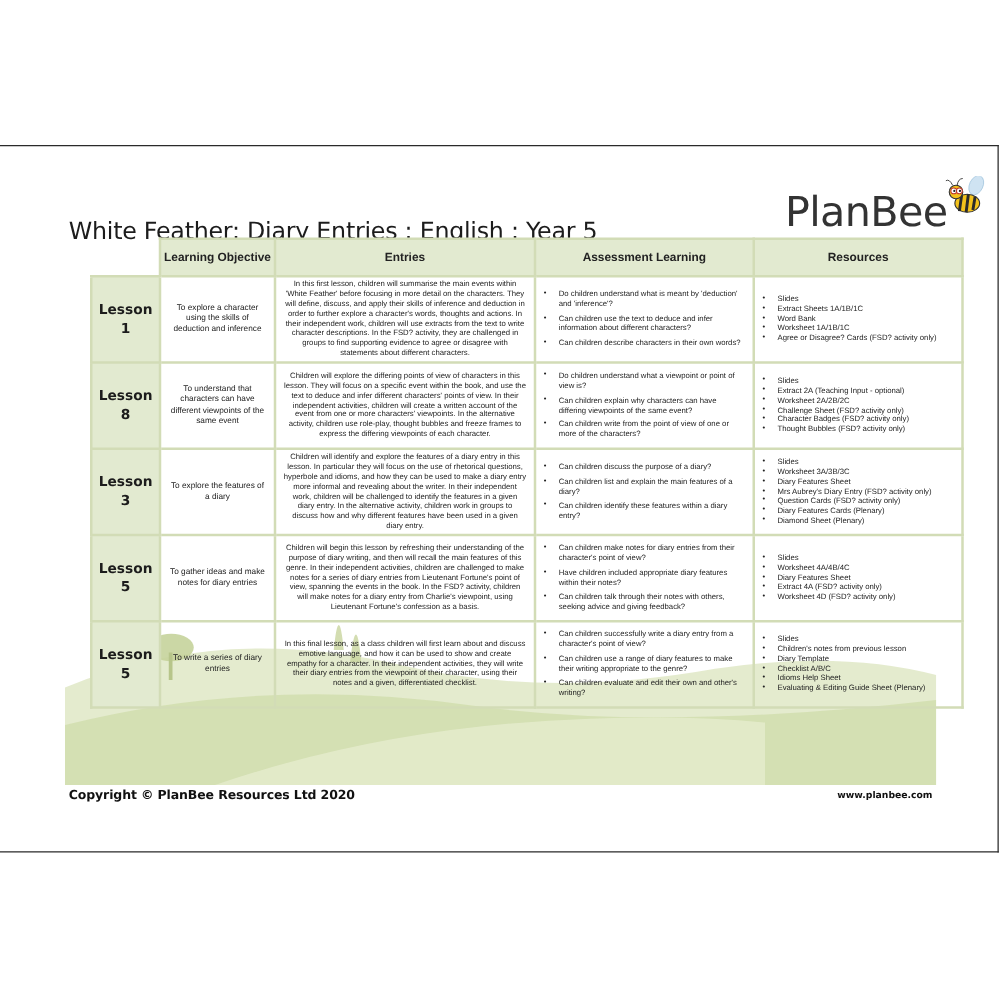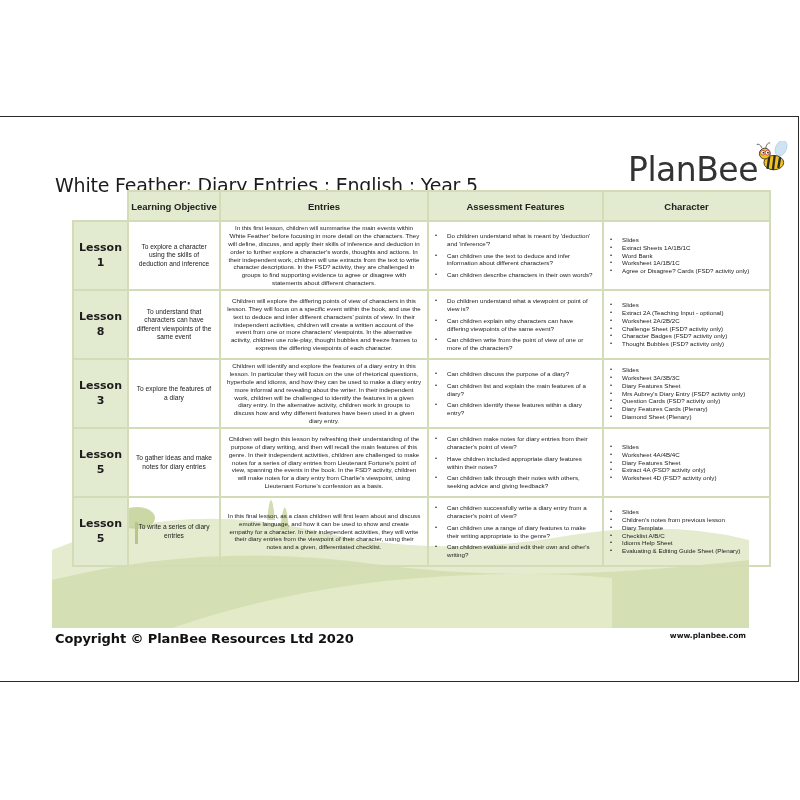--- a/index.html
+++ b/index.html
@@ -19,21 +19,21 @@
     td.obj { text-align: center; padding: 0 6px; font-size: 6.6px; }
     td.ov { text-align: center; padding: 0 6px; }
     td.aq { padding: 0 6px 0 4px; }
     td.res { padding: 0 6px 0 4px; }
     tr.body-row { height: 69px; }
     ul { margin: 0; padding-left: 14px; }
     ul.aq-list li { margin-bottom: 4px; }
     ul.aq-list li:last-child { margin-bottom: 0; }
     li { list-style: none; position: relative; }
     li::before { content: "\2022"; position: absolute; left: -12px; font-size: 6px; }
-    .footer-left { position: absolute; left: 55px; top: 631px; font-size: 13px; font-weight: bold; color: #111; font-family: "DejaVu Sans", sans-serif; letter-spacing: -0.1px; }
+    .footer-left { position: absolute; left: 55px; top: 631px; font-size: 10px; font-weight: bold; color: #111; font-family: "DejaVu Sans", sans-serif; letter-spacing: -0.1px; }
     .footer-right { position: absolute; right: 54px; top: 631px; font-size: 7.4px; font-weight: bold; color: #111; font-family: "DejaVu Sans", sans-serif; text-align: center; }
   </style>
 </head>
 <body>
 
 <div class="page"></div>
 
 <div class="title">White Feather: Diary Entries : English : Year 5</div>
 
 <div class="logo">
@@ -66,22 +66,22 @@
     <col style="width:92px">
     <col style="width:208px">
     <col style="width:175px">
     <col style="width:167px">
   </colgroup>
   <thead>
     <tr>
       <th class="blank"></th>
       <th>Learning Objective</th>
       <th>Entries</th>
-      <th>Assessment Features</th>
-      <th>Character</th>
+      <th>Assessment Learning</th>
+      <th>Resources</th>
     </tr>
   </thead>
   <tbody>
     <tr class="body-row">
       <td class="lesson">Lesson 1</td>
       <td class="obj">To explore a character using the skills of deduction and inference</td>
       <td class="ov">In this first lesson, children will summarise the main events within 'White Feather' before focusing in more detail on the characters. They will define, discuss, and apply their skills of inference and deduction in order to further explore a character's words, thoughts and actions. In their independent work, children will use extracts from the text to write character descriptions. In the FSD? activity, they are challenged in groups to find supporting evidence to agree or disagree with statements about different characters.</td>
       <td class="aq">
         <ul class="aq-list">
           <li>Do children understand what is meant by 'deduction' and 'inference'?</li>

